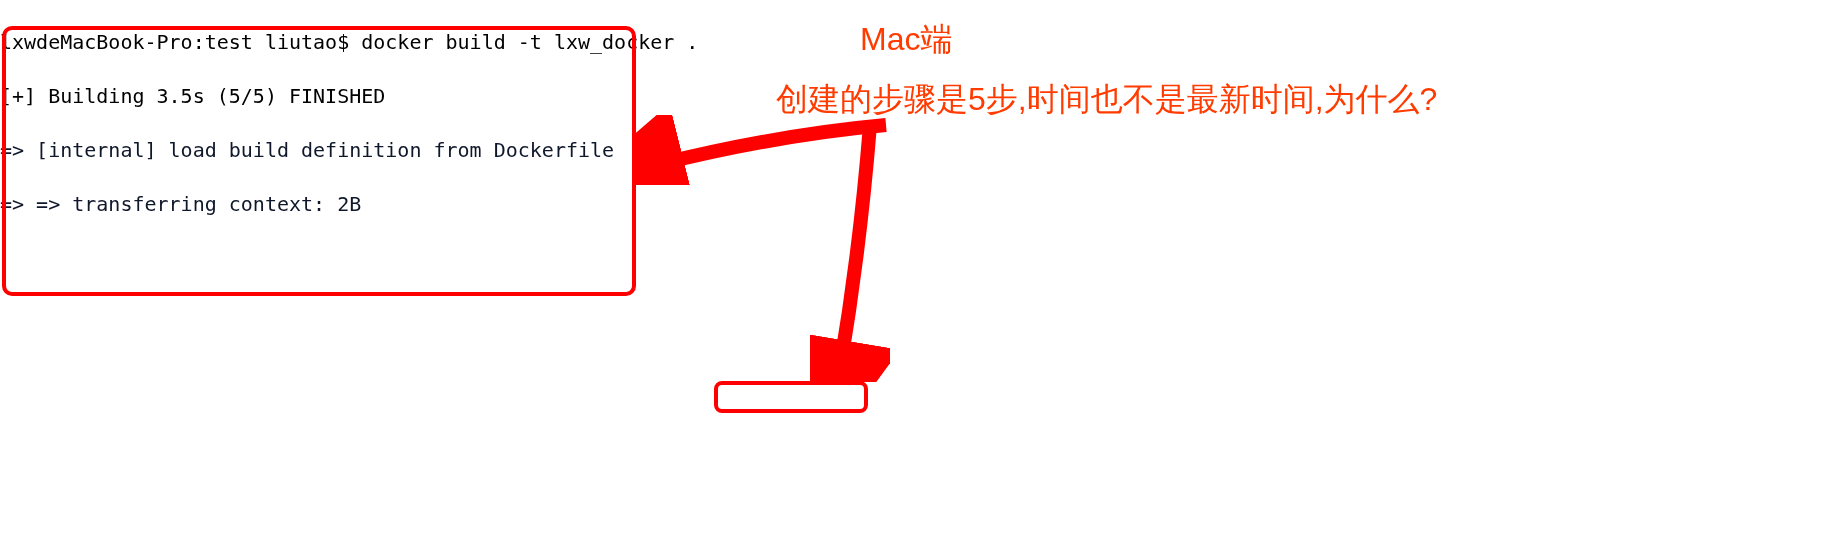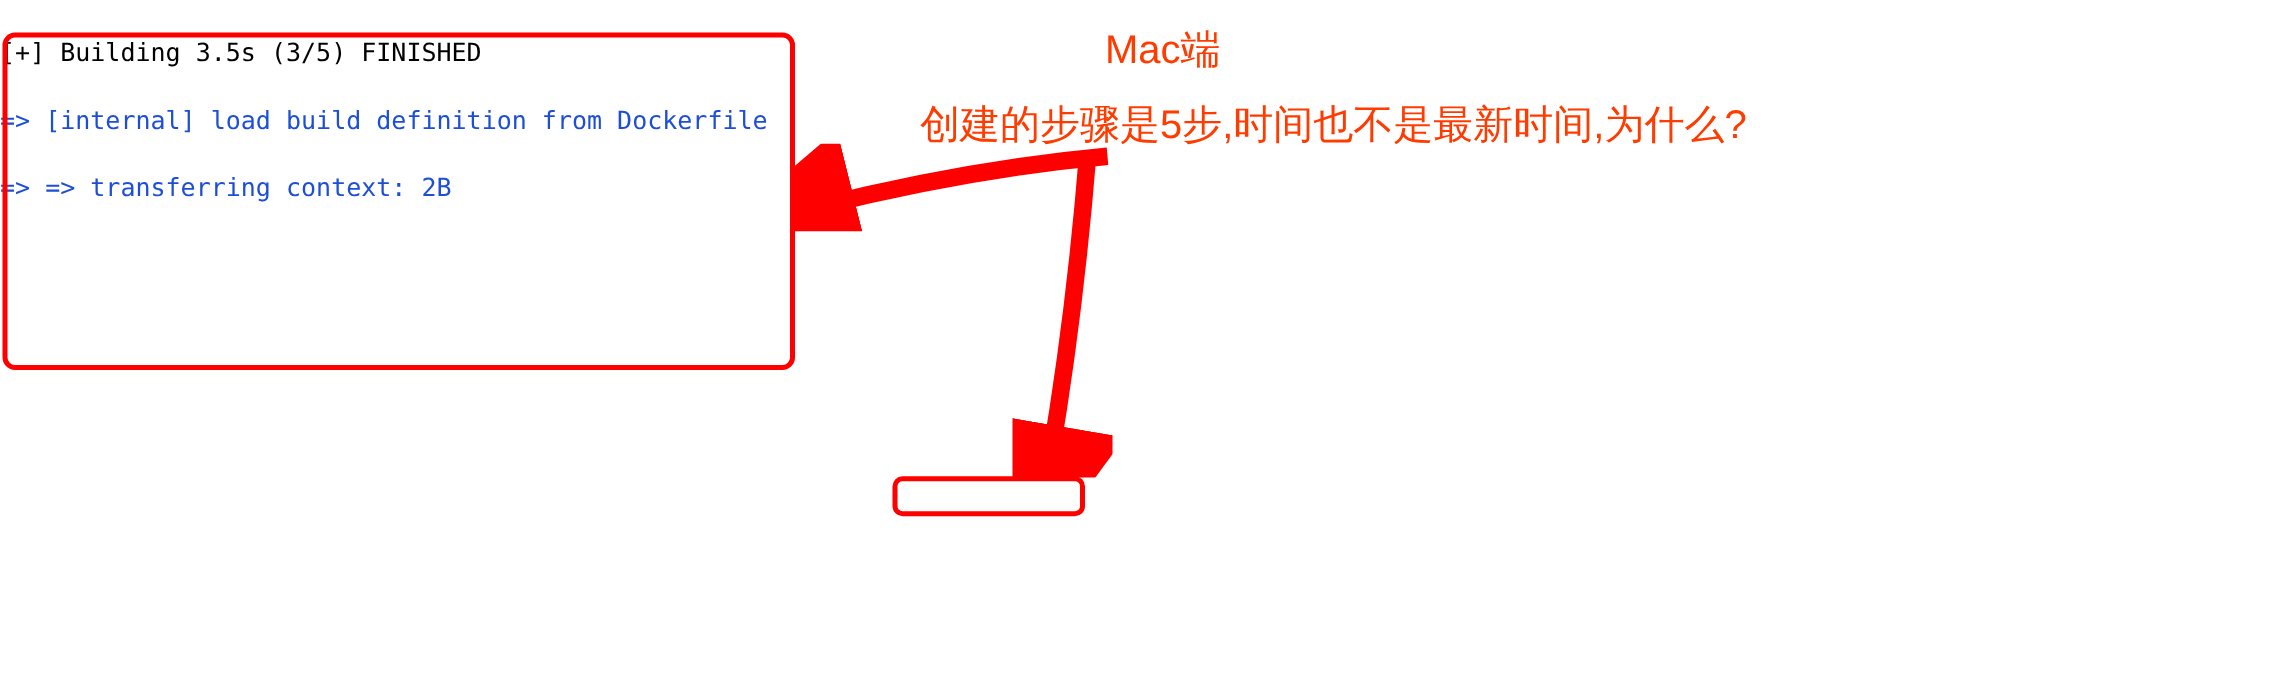--- a/index.html
+++ b/index.html
@@ -19,21 +19,21 @@
     }
     .terminal {
       white-space: pre;
       color: #000000;
       padding: 2px 0 0 0;
     }
     .line {
       display: block;
     }
     .cyan {
-      color: #1d4ed8;
+      color: #0f172a;
     }
     .black {
       color: #000000;
     }
     .red-box-1 {
       position: absolute;
       border: 4px solid #ff0000;
       border-radius: 10px;
       left: 2px;
       top: 26px;
@@ -54,25 +54,24 @@
       z-index: 5;
     }
     .annotation-1 {
       position: absolute;
       left: 860px;
       top: 18px;
       color: #ff3b00;
       font-family: "PingFang SC", "Microsoft YaHei", sans-serif;
       font-size: 32px;
       z-index: 10;
-      margin-left: 24px;
     }
     .annotation-2 {
       position: absolute;
-      left: 736px;
+      left: 776px;
       top: 78px;
       color: #ff3b00;
       font-family: "PingFang SC", "Microsoft YaHei", sans-serif;
       font-size: 32px;
       z-index: 10;
     }
     .arrow-1 {
       position: absolute;
       left: 636px;
       top: 115px;
@@ -88,21 +87,22 @@
       width: 80px;
       height: 262px;
       z-index: 6;
       pointer-events: none;
     }
   </style>
 </head>
 <body>
 
 <div class="terminal">
-<span class="line black">[+] Building 3.5s (3/5) FINISHED</span>
+<span class="line black">lxwdeMacBook-Pro:test liutao$ docker build -t lxw_docker .</span>
+<span class="line black">[+] Building 3.5s (5/5) FINISHED</span>
 <span class="line cyan">=&gt; [internal] load build definition from Dockerfile</span>
 <span class="line cyan">=&gt; =&gt; transferring context: 2B</span>
 
 
 
 
 
 
 
 

